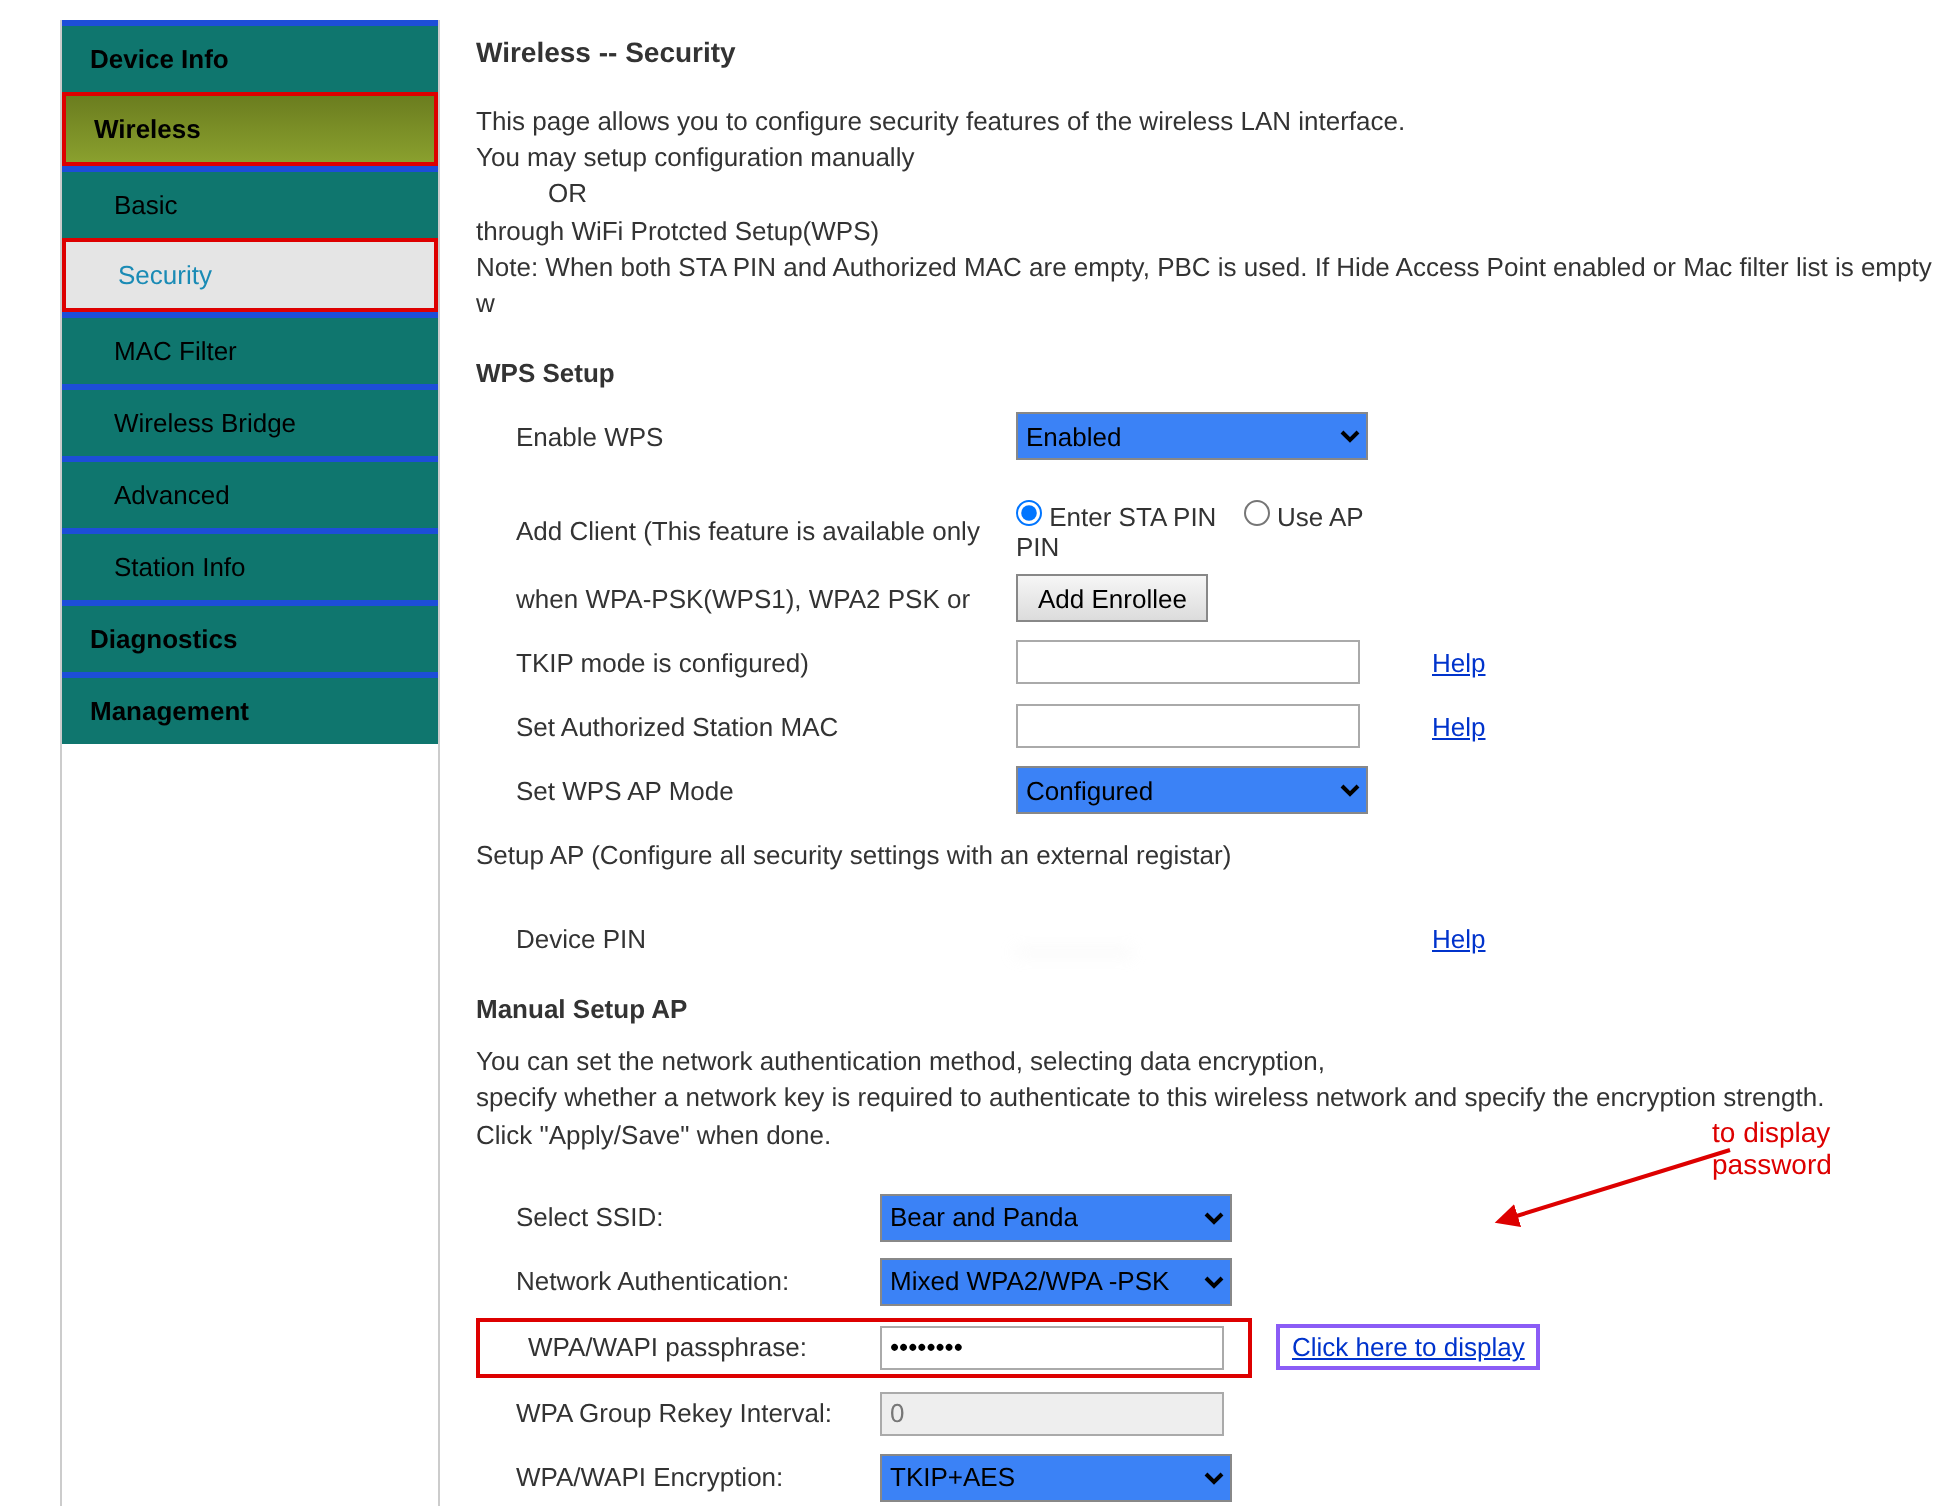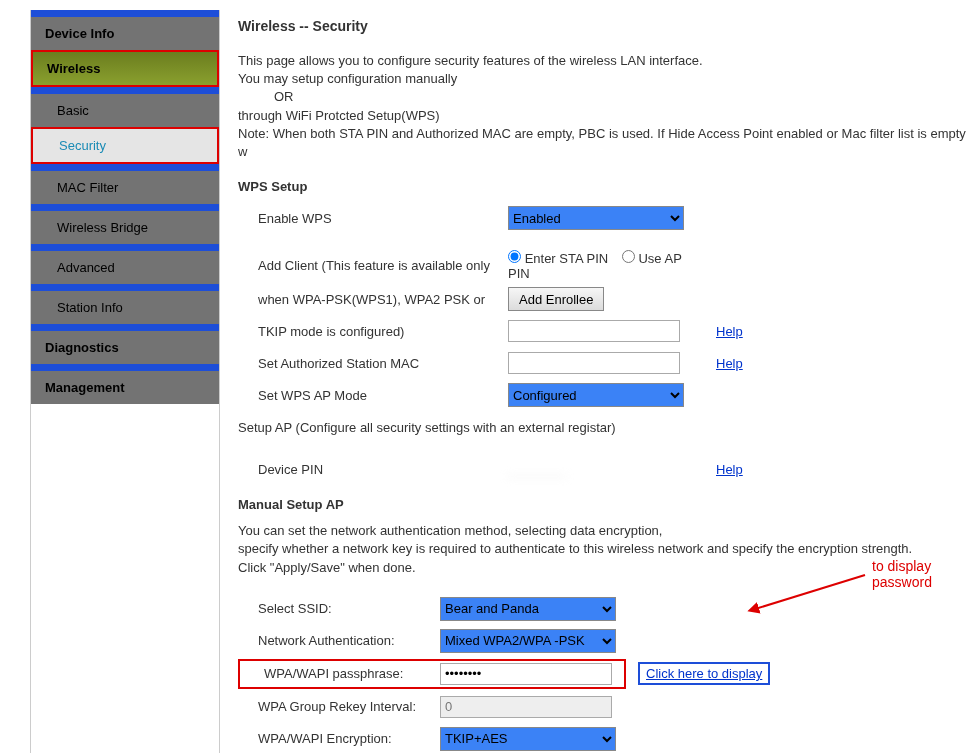--- a/index.html
+++ b/index.html
@@ -1,19 +1,19 @@
 <!DOCTYPE html>
 <html><head>
 <meta charset="utf-8">
 <style>
 * { box-sizing: border-box; margin: 0; padding: 0; }
 body { font-family: "Segoe UI", Arial, sans-serif; font-size: 13px; color: #333; background: #fff; width: 968px; }
 .container { display: flex; }
 .sidebar { width: 190px; border: 1px solid #ccc; border-top: none; margin: 10px 0 0 30px; }
-.sidebar-item { display: block; padding: 9px 14px; border-top: 7px solid #1d4ed8; cursor: pointer; font-size: 13px; color: #000; background: #737373; }
+.sidebar-item { display: block; padding: 9px 14px; border-top: 3px solid #1d4ed8; cursor: pointer; font-size: 13px; color: #000; background: #0f766e; }
 .sidebar-item.top { font-weight: bold; }
 .sidebar-item.sub { padding-left: 26px; font-weight: normal; }
 .sidebar-item.active-parent { background: linear-gradient(#6b7d1f, #8aa02e); color: #000; font-weight: bold; border: 2px solid #d00; }
 .sidebar-item.active { background: #e5e5e5; color: #1a8bb5; border: 2px solid #d00; }
 .main { flex: 1; padding: 18px 0 18px 18px; }
 .section-title { font-weight: bold; font-size: 14px; margin-bottom: 18px; }
 .intro p { font-size: 13px; line-height: 1.4; margin: 0; }
 .intro { margin-bottom: 18px; }
 .indent { padding-left: 36px; }
 .sub-title { font-weight: bold; font-size: 13px; margin: 14px 0 10px; }
@@ -22,21 +22,21 @@
 .row .ctrl { width: 180px; }
 .row .extra { padding-left: 28px; }
 select { width: 176px; height: 24px; font-size: 13px; border: 1px solid #888; background: #3b82f6; }
 input[type=text], input[type=password] { width: 172px; height: 22px; border: 1px solid #aaa; padding: 0 4px; font-size: 13px; }
 button { height: 24px; padding: 0 10px; font-size: 13px; border: 1px solid #888; background: linear-gradient(#f6f6f6,#dcdcdc); cursor: pointer; }
 .radio-group label { font-size: 13px; margin-right: 10px; }
 a.helplink { color: #0033cc; text-decoration: underline; font-size: 13px; }
 .manual-box .row .lbl { width: 182px; }
 .manual-box .row .ctrl { width: 180px; }
 .passphrase-row { border: 2px solid #d00; padding: 2px 4px; display: inline-flex; align-items: center; }
-.display-box { border: 2px solid #1d4ed8; padding: 2px 6px; display: inline-block; }
+.display-box { border: 2px solid #8b5cf6; padding: 2px 6px; display: inline-block; }
 .annotation-text { color: #d00; font-size: 14px; position: absolute; }
 .main-rel { position: relative; }
 .readonly { background: #eee; color: #777; }
 </style>
 </head>
 <body>
 
 <div class="container">
   <div class="sidebar">
     <div class="sidebar-item top">Device Info</div>
@@ -154,16 +154,16 @@
     </div>
 
     <svg style="position:absolute;left:525px;top:565px" width="130" height="50">
       <defs>
           <marker id="ah" markerWidth="8" markerHeight="8" refX="2" refY="3" orient="auto">
             <path d="M0,0 L6,3 L0,6 Z" fill="#d00"></path>
           </marker>
         </defs>
       <line x1="120" y1="10" x2="10" y2="44" stroke="#d00" stroke-width="2" marker-end="url(#ah)"></line>
     </svg>
-    <div class="annotation-text" style="left:652px;top:558px">to display password</div>
+    <div class="annotation-text" style="left:636px;top:558px">to display password</div>
 
   </div>
 </div>
 
 </body></html>

